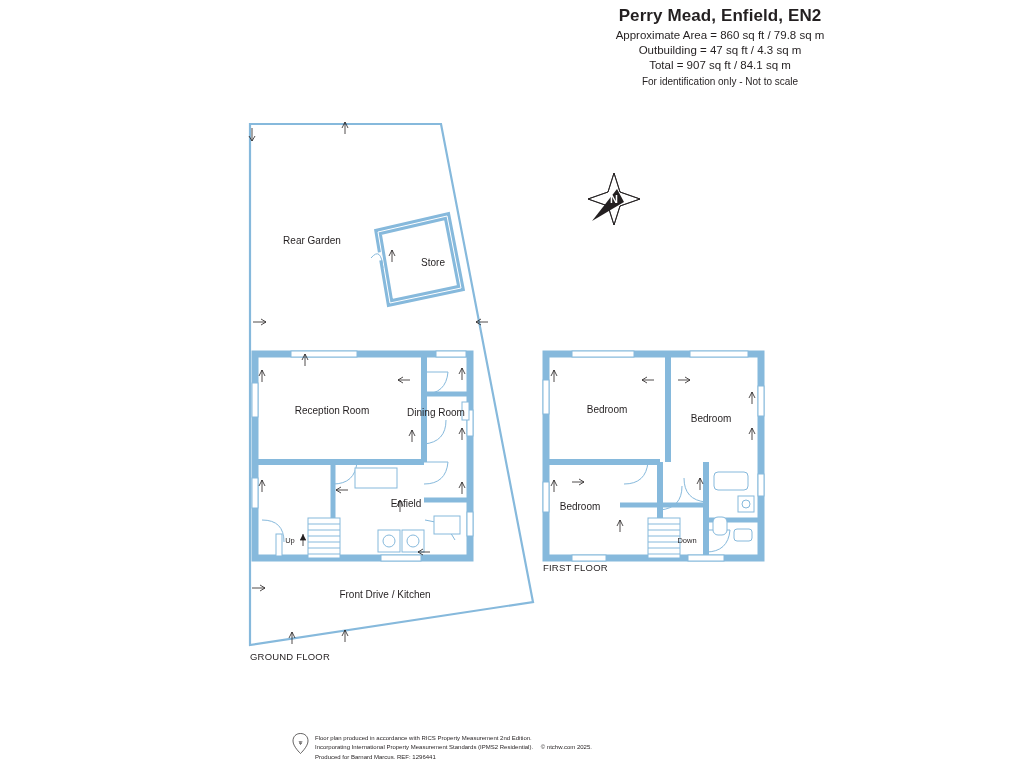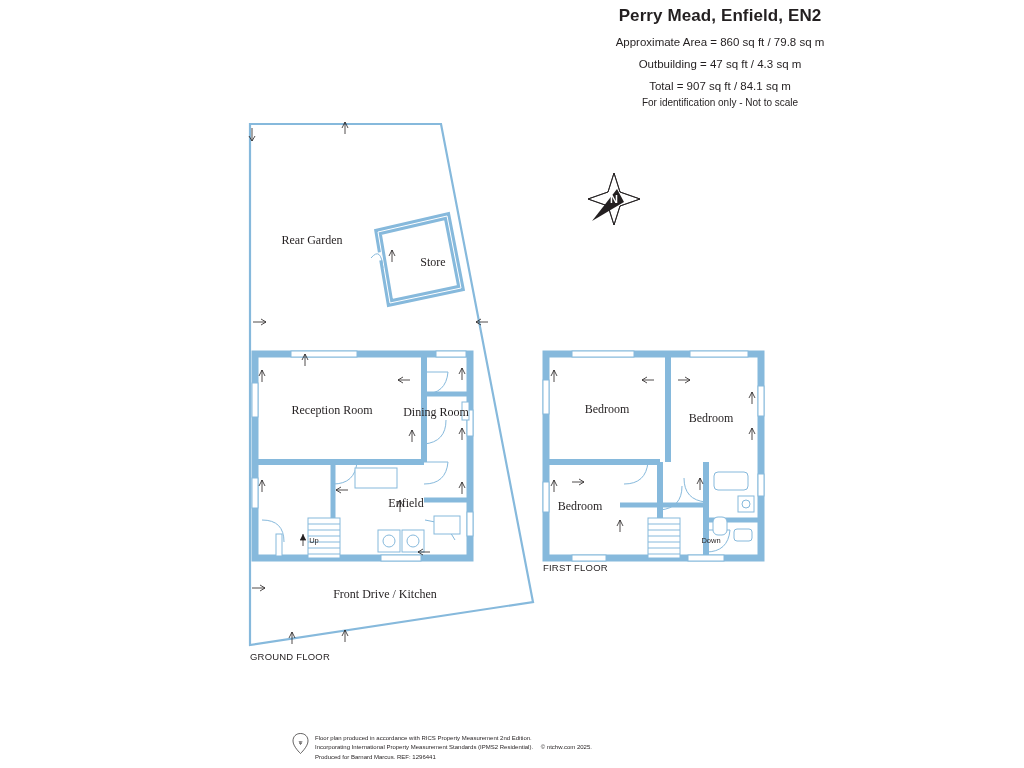--- a/index.html
+++ b/index.html
@@ -25,21 +25,21 @@
     text-align: center;
   }
   #title {
     font-size: 17px;
     font-weight: bold;
     letter-spacing: 0.1px;
     margin-top: 6px;
   }
   .hdr-line {
     font-size: 11.5px;
-    margin-top: 10px;
+    margin-top: 3px;
   }
   #hdr-note {
     font-size: 10px;
     margin-top: 5px;
     color: #231f20;
   }
 
   
   #plan {
     position: absolute;
@@ -55,32 +55,30 @@
     font-size: 9.5px;
     font-weight: normal;
     letter-spacing: 0.2px;
   }
   #label-ground { left: 250px; top: 651px; }
   #label-first  { left: 543px; top: 562px; }
 
   
   .room-label {
     position: absolute;
-    font-size: 12px;
+    font-size: 10px;
     text-align: center;
     white-space: nowrap;
     transform: translate(-50%, -50%);
-    font-family: Liberation Serif, serif;
   }
   .tiny-label {
     position: absolute;
     font-size: 7.5px;
     white-space: nowrap;
     transform: translate(-50%, -50%);
-    margin-left: 24px;
   }
 
   
   #footer {
     position: absolute;
     left: 292px;
     top: 733px;
     width: 460px;
     display: flex;
     align-items: flex-start;

